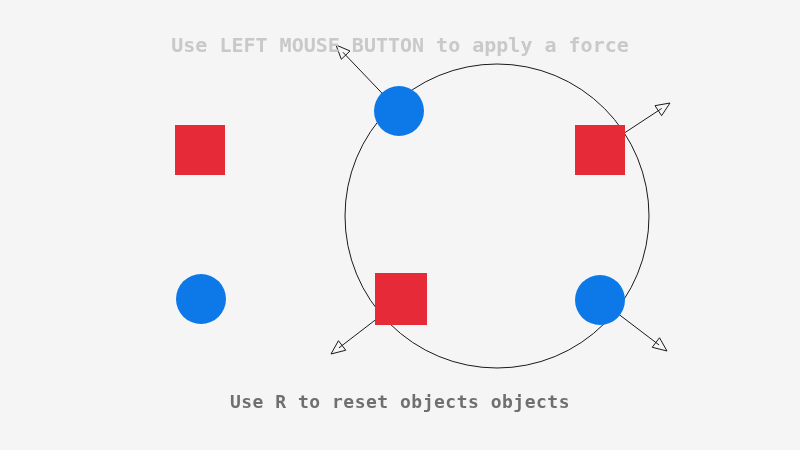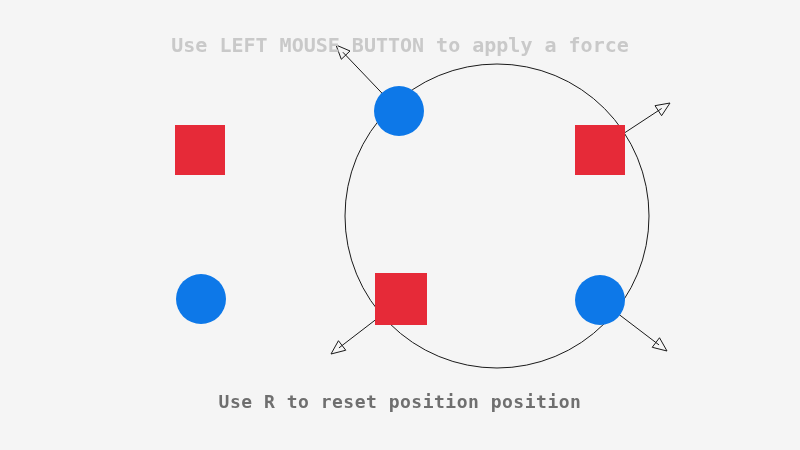--- a/index.html
+++ b/index.html
@@ -59,15 +59,15 @@
       <rect x="175" y="125" width="50" height="50" fill="#e62a38"></rect>
       <rect x="575" y="125" width="50" height="50" fill="#e62a38"></rect>
       <rect x="375" y="273" width="52" height="52" fill="#e62a38"></rect>
       <circle cx="399" cy="111" r="25" fill="#0d78e8"></circle>
       <circle cx="201" cy="299" r="25" fill="#0d78e8"></circle>
       <circle cx="600" cy="300" r="25" fill="#0d78e8"></circle>
     </svg>
 
   <div class="instruction top" style="color: rgb(201, 201, 201);">Use LEFT MOUSE BUTTON to apply a force</div>
 
-  <div class="instruction bottom" style="color: rgb(111, 111, 111);">Use R to reset position position</div>
+  <div class="instruction bottom" style="color: rgb(111, 111, 111);">Use R to reset objects objects</div>
 
 </div>
 
 </body></html>

